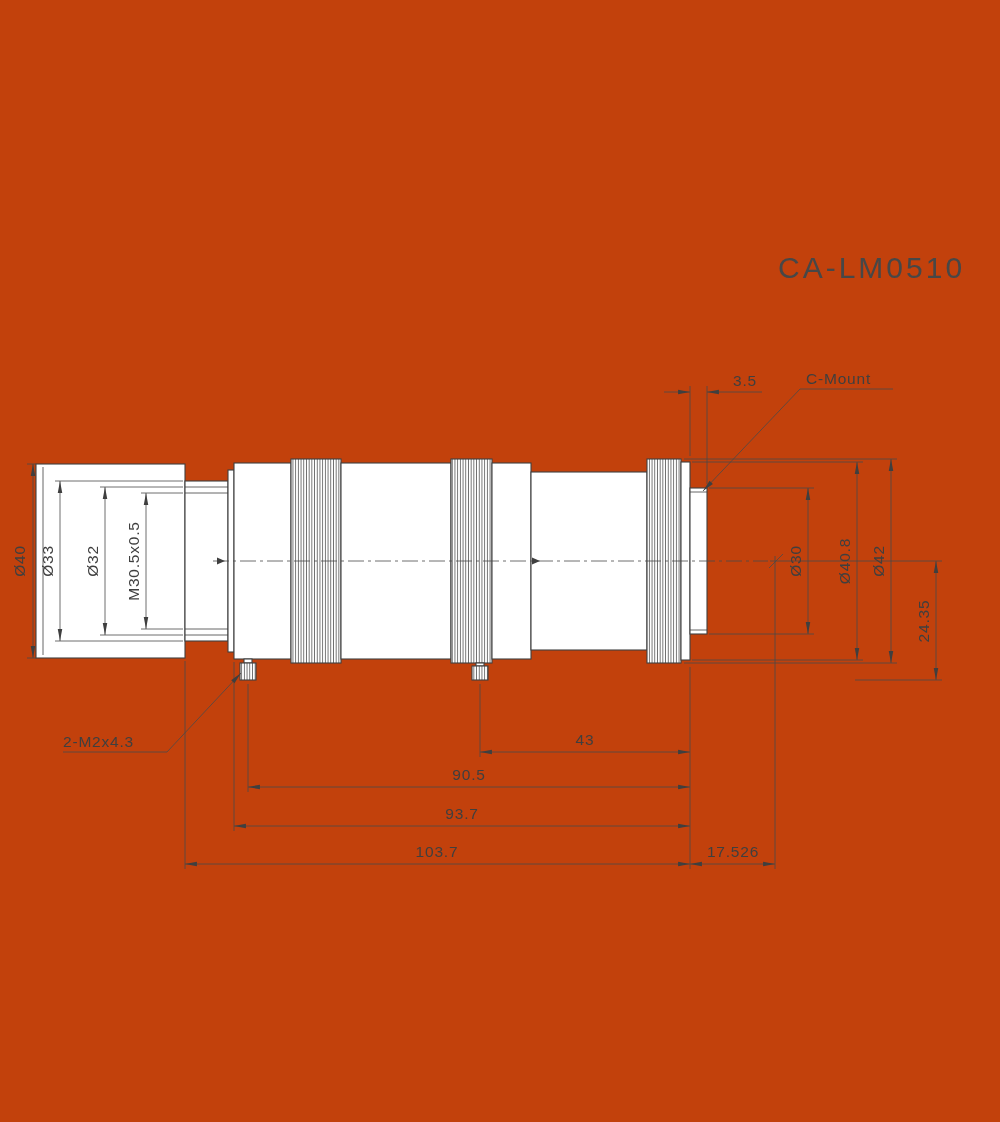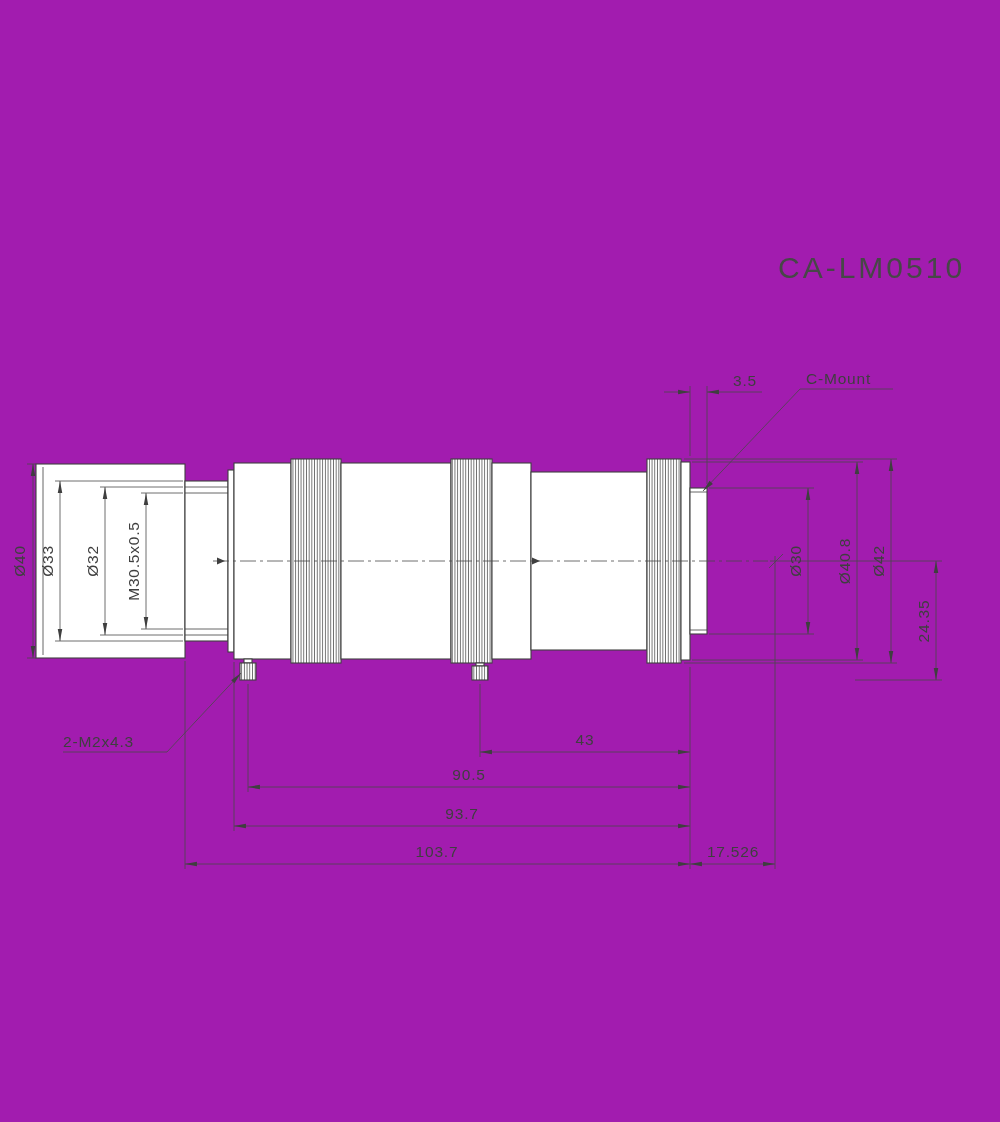--- a/index.html
+++ b/index.html
@@ -1,16 +1,16 @@
 <!DOCTYPE html>
 <html><head>
 <meta charset="utf-8">
 <style>
   html,body{margin:0;padding:0;background:#fff;}
-  #stage{width:1000px;height:1122px;position:relative;background:#a21caf;overflow:hidden;}
+  #stage{width:1000px;height:1122px;position:relative;background:#c2410c;overflow:hidden;}
   svg{display:block;}
   svg text{font-family:"Liberation Sans","DejaVu Sans",sans-serif;font-size:15.5px;fill:#3f3f3f;letter-spacing:0.8px;}
   svg text.title{font-size:30px;letter-spacing:3px;fill:#474747;}
   .ol{fill:#fff;stroke:#404040;stroke-width:1.1;}
   .det{fill:none;stroke:#404040;stroke-width:0.8;}
   .dim{fill:none;stroke:#4a4a4a;stroke-width:0.8;}
   .cl{fill:none;stroke:#4a4a4a;stroke-width:0.8;stroke-dasharray:16 4 3 4;}
   .knurlrect{fill:url(#knurl);stroke:#404040;stroke-width:1.1;}
   .mk{fill:#3f3f3f;stroke:none;}
 </style>

